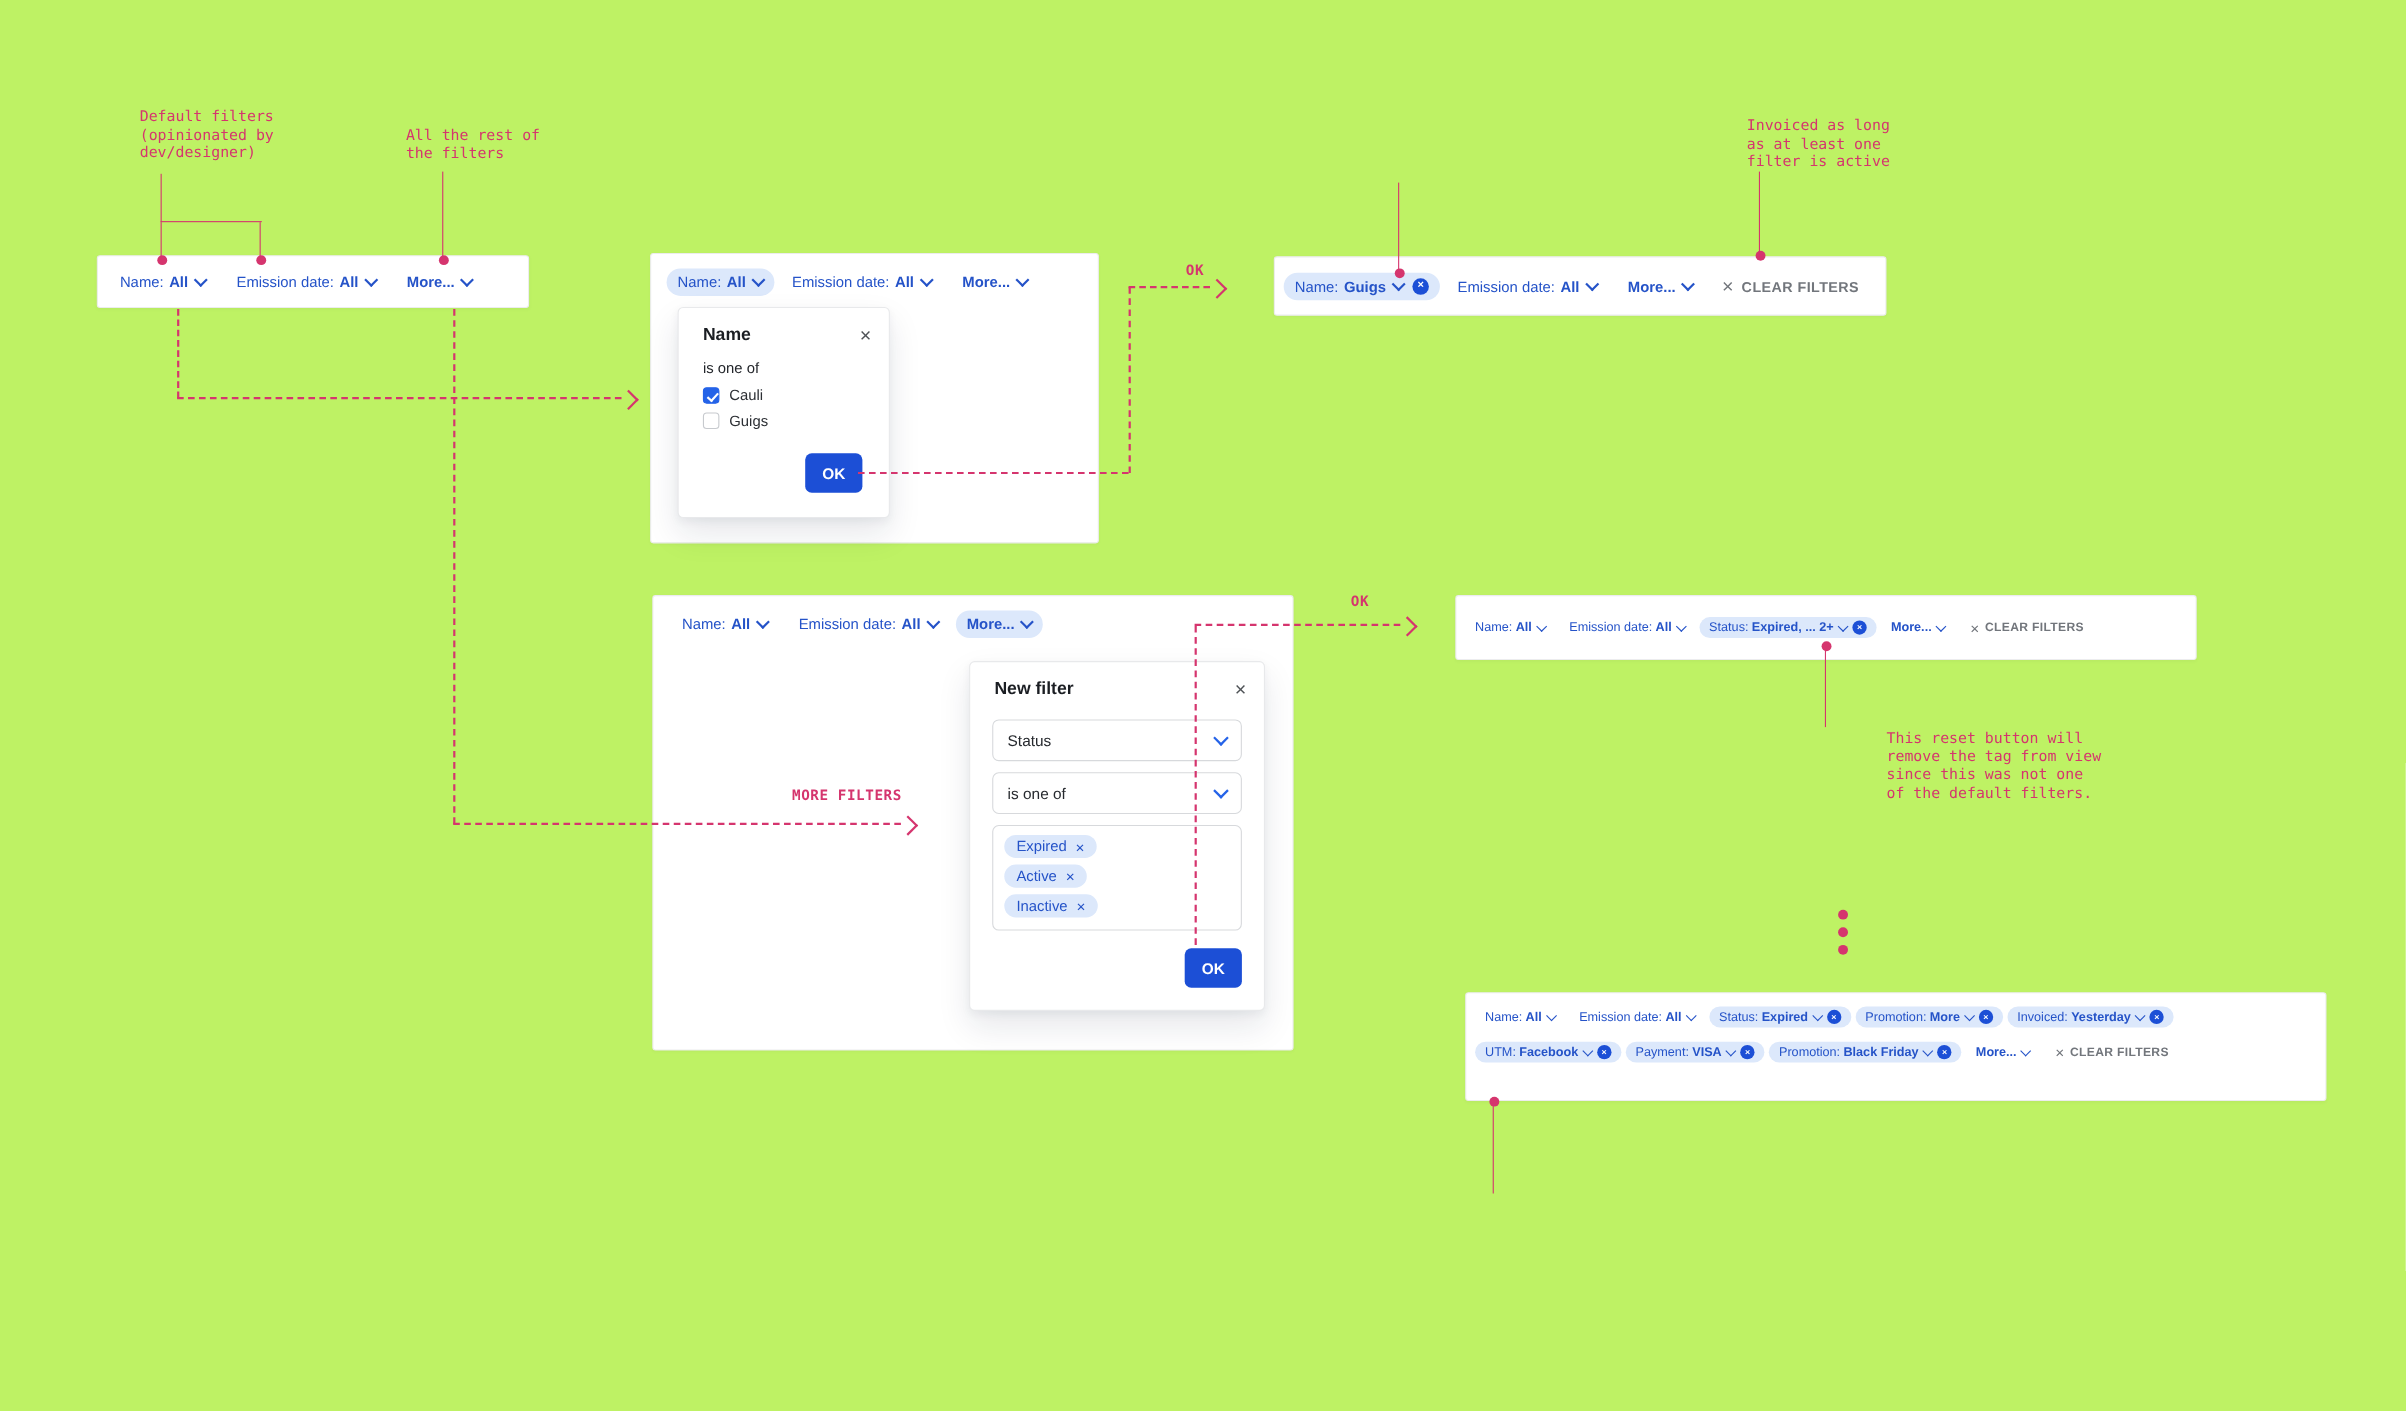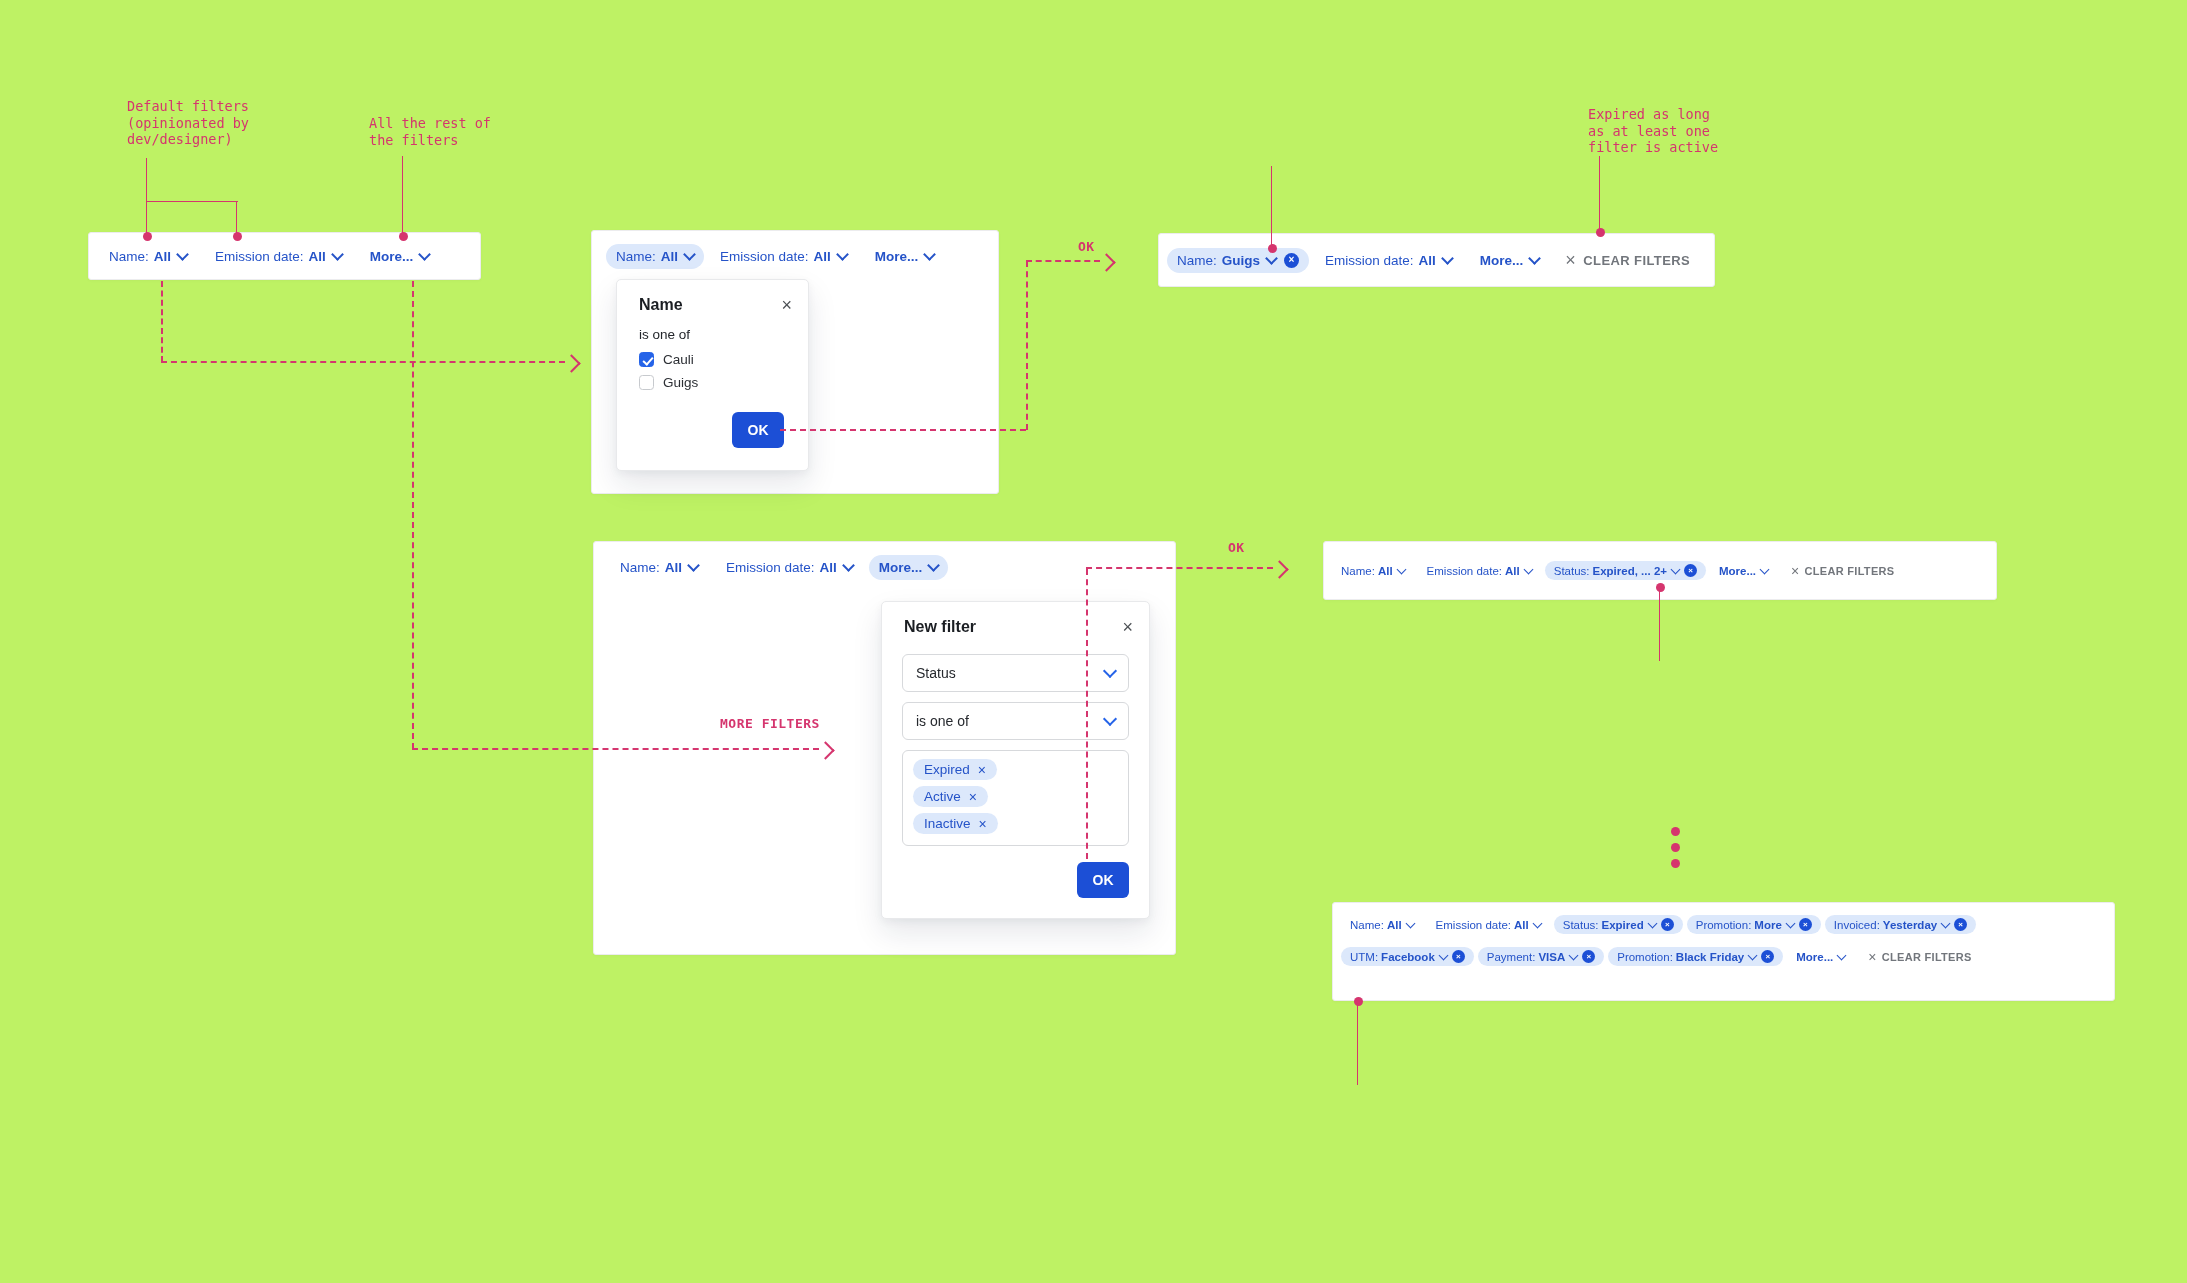--- a/index.html
+++ b/index.html
@@ -75,23 +75,27 @@
 </head>
 <body>
 
 <div class="canvas">
 
   <div class="ann" style="left:127px;top:98px;">Default filters
 (opinionated by
 dev/designer)</div>
   <div class="ann" style="left:369px;top:115px;">All the rest of
 the filters</div>
-  <div class="ann" style="left:1588px;top:106px;">Expired as long
+  <div class="ann" style="left:1588px;top:106px;">Invoiced as long
 as at least one
 filter is active</div>
+  <div class="ann" style="left:1715px;top:663px;">This reset button will
+remove the tag from view
+since this was not one
+of the default filters.</div>
 
   <div class="flow-label" style="left:1078px;top:239px;">OK</div>
   <div class="flow-label" style="left:1228px;top:540px;">OK</div>
   <div class="flow-label" style="left:720px;top:716px;">MORE FILTERS</div>
 
   <div class="lineV" style="left:146px;top:158px;height:44px;"></div>
   <div class="lineH" style="left:146px;top:201px;width:92px;"></div>
   <div class="lineV" style="left:146px;top:202px;height:31px;"></div>
   <div class="lineV" style="left:236px;top:202px;height:31px;"></div>
   <div class="dot" style="left:143px;top:232px;"></div>

